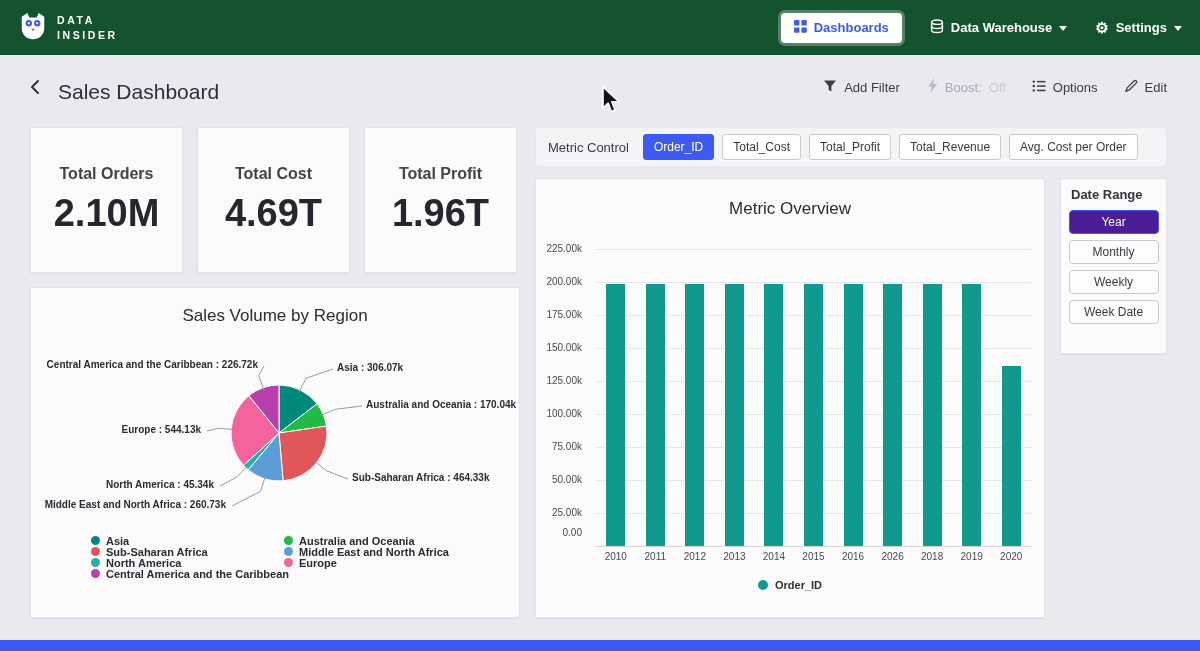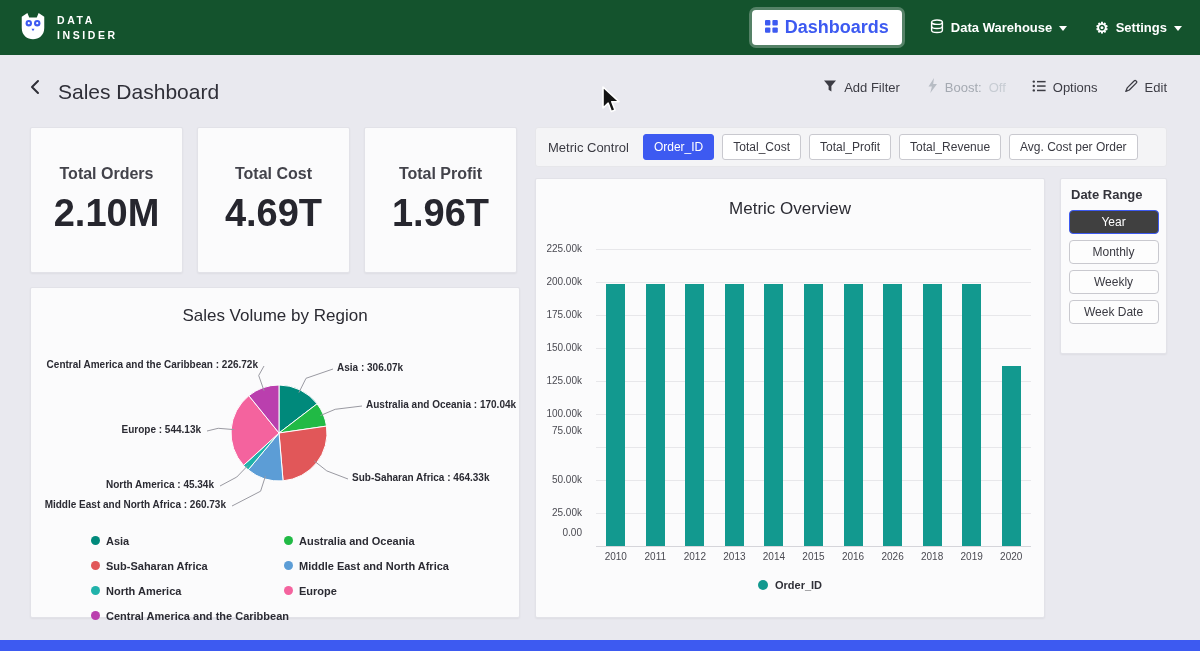--- a/index.html
+++ b/index.html
@@ -3,21 +3,21 @@
 <meta charset="utf-8">
 <style>
   html,body{margin:0;padding:0;}
   .page{position:relative;width:1200px;height:651px;background:#e9e9ef;font-family:"Liberation Sans",sans-serif;overflow:hidden;}
 
   
   .navbar{position:absolute;top:0;left:0;width:1200px;height:55px;background:#14532d;display:flex;align-items:center;padding:0 18px;box-sizing:border-box;}
   .brand{display:flex;align-items:center;gap:9px;}
   .brand-text{display:flex;flex-direction:column;color:#fff;font-size:10.5px;font-weight:bold;letter-spacing:2.6px;line-height:1.4;}
   .nav-right{margin-left:auto;display:flex;align-items:center;gap:28px;}
-  .nav-dash{display:flex;align-items:center;gap:7px;background:#fff;color:#3d5af1;font-weight:bold;font-size:18px;border:none;border-radius:4px;padding:7px 13px;cursor:pointer;font-family:inherit;box-shadow:0 0 0 3px rgba(255,255,255,0.28);}
+  .nav-dash{display:flex;align-items:center;gap:7px;background:#fff;color:#3d5af1;font-weight:bold;font-size:13px;border:none;border-radius:4px;padding:7px 13px;cursor:pointer;font-family:inherit;box-shadow:0 0 0 3px rgba(255,255,255,0.28);}
   .nav-item{display:flex;align-items:center;gap:7px;color:#fff;font-size:13px;font-weight:bold;cursor:pointer;}
   .caret{width:0;height:0;border-left:4px solid transparent;border-right:4px solid transparent;border-top:5px solid #fff;margin-top:2px;}
   .gear-glyph{font-size:15px;line-height:1;color:#fff;}
 
   
   .page-header{position:absolute;top:55px;left:0;width:1200px;height:64px;display:flex;align-items:center;padding:0 33px 0 24px;box-sizing:border-box;}
   .back{background:none;border:none;cursor:pointer;padding:4px;display:flex;align-items:center;}
   .page-title{font-size:21px;font-weight:500;color:#2f2f38;margin:9px 0 0 10px;}
   .header-actions{margin-left:auto;display:flex;align-items:center;gap:26px;}
   .h-act{display:flex;align-items:center;gap:7px;font-size:13px;color:#3c3c44;cursor:pointer;}
@@ -50,29 +50,29 @@
   .bar{position:absolute;bottom:0;width:19px;}
   .x-axis{position:absolute;left:60px;top:372px;width:435px;height:14px;}
   .xtick{position:absolute;top:0;font-size:10px;color:#4a4a52;text-align:center;}
   .bar-legend{position:absolute;left:0;top:400px;width:100%;display:flex;justify-content:center;align-items:center;gap:7px;font-size:11px;font-weight:bold;color:#2f2f37;}
   .legend-dot{width:10px;height:10px;border-radius:50%;display:inline-block;}
 
   
   .date-card{position:absolute;left:1060px;top:178px;width:107px;height:176px;display:flex;flex-direction:column;align-items:center;padding-top:8px;}
   .date-title{font-size:13px;font-weight:bold;color:#33333b;align-self:flex-start;margin:0 0 8px 10px;}
   .date-btn{width:90px;height:24px;margin-bottom:6px;font-size:12px;border:1px solid #c9c9cf;background:#fdfdfd;color:#3a3a42;border-radius:4px;cursor:pointer;font-family:inherit;}
-  .date-btn.selected{background:#404040;border-color:#3d5af1;color:#fff;}
+  .date-btn.selected{background:#4c1d95;border-color:#3d5af1;color:#fff;}
 
   
   .pie-card{position:absolute;left:30px;top:287px;width:490px;height:331px;}
   .pie-card .chart-title{top:18px;}
   .pie-svg{position:absolute;left:0;top:0;}
   .pie-labels{position:absolute;left:0;top:0;width:100%;height:100%;pointer-events:none;}
   .pie-label{position:absolute;font-size:10px;font-weight:bold;color:#2b2b33;white-space:nowrap;}
-  .pie-legend-col{position:absolute;top:247px;display:flex;flex-direction:column;gap:14px;}
+  .pie-legend-col{position:absolute;top:247px;display:flex;flex-direction:column;gap:0;}
   .col1{left:60px;}
   .col2{left:253px;}
   .pie-legend-item{display:flex;align-items:center;gap:6px;font-size:11px;font-weight:bold;color:#2b2b33;height:11px;cursor:pointer;}
   .pie-dot{width:9px;height:9px;border-radius:50%;flex:none;}
 
   .footer-bar{position:absolute;left:0;bottom:0;width:1200px;height:11px;background:#3d5af1;}
   .cursor{position:absolute;left:600px;top:86px;z-index:50;pointer-events:none;}
 </style>
 </head>
 <body>
@@ -199,21 +199,21 @@
     <button class="chip">Total_Revenue</button>
     <button class="chip">Avg. Cost per Order</button>
   </div>
 
   <div class="card chart-card">
     <div class="chart-title">Metric Overview</div>
     <div class="y-axis">
         <div class="ytick" style="top: 278px; margin-left: 36px;">0.00</div>
         <div class="ytick" style="top: 258px;">25.00k</div>
         <div class="ytick" style="top: 225px;">50.00k</div>
-        <div class="ytick" style="top: 176px; margin-left: 14px;">75.00k</div>
+        <div class="ytick" style="top: 192px; margin-left: 14px;">75.00k</div>
         <div class="ytick" style="top: 159px;">100.00k</div>
         <div class="ytick" style="top: 126px;">125.00k</div>
         <div class="ytick" style="top: 93px;">150.00k</div>
         <div class="ytick" style="top: 60px;">175.00k</div>
         <div class="ytick" style="top: 27px;">200.00k</div>
         <div class="ytick" style="top: -6px;">225.00k</div>
       </div>
     <div class="plot">
         <div class="gridline zero" style="top: 297px;"></div>
         <div class="gridline" style="top: 264px;"></div>

